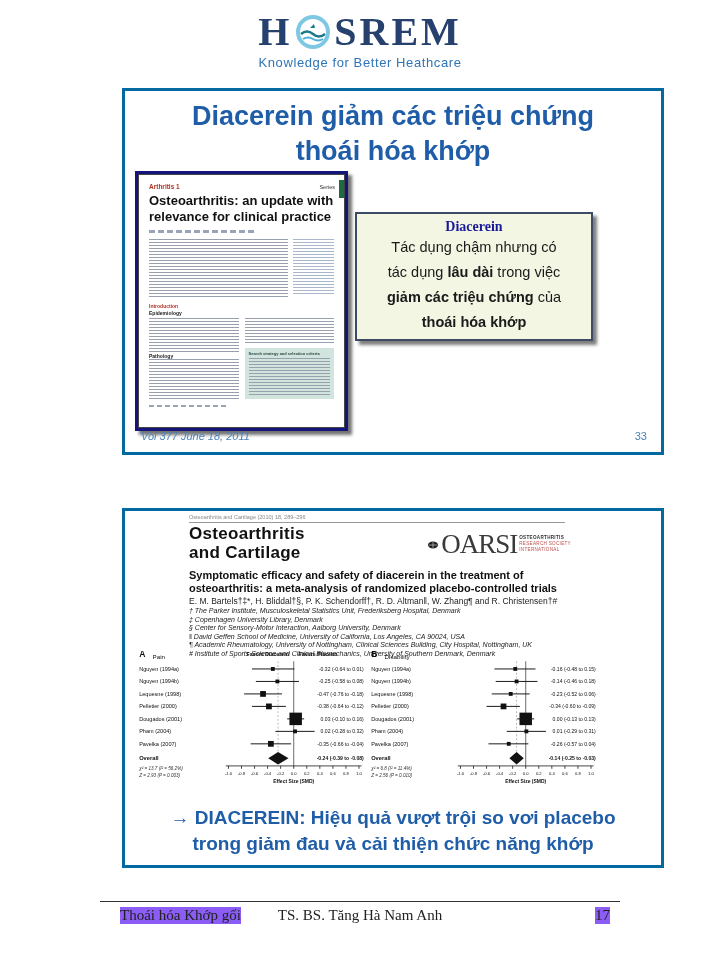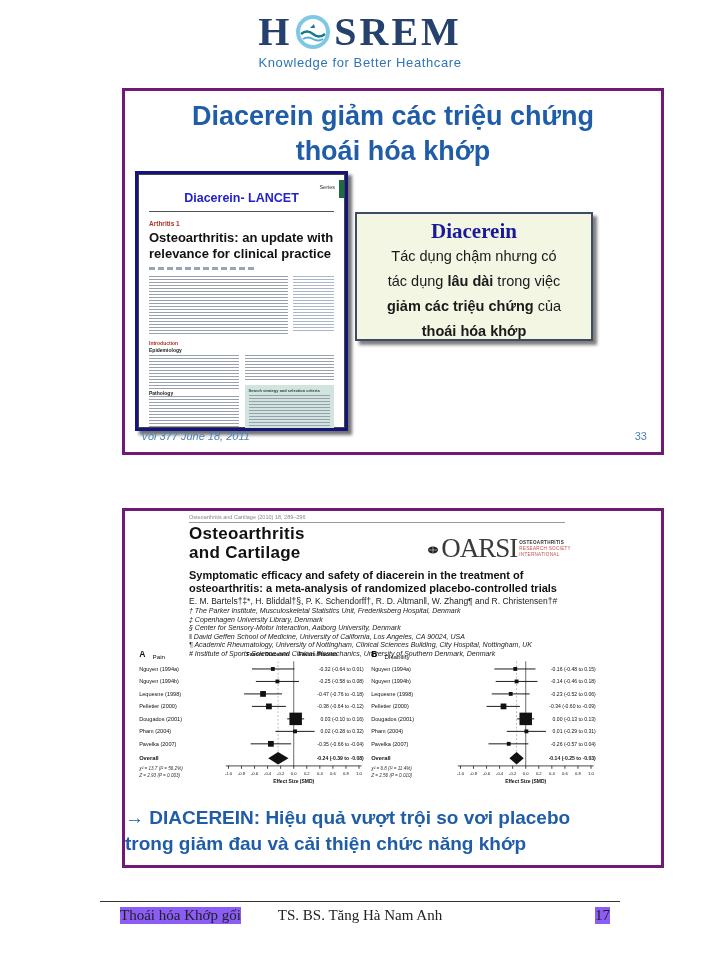--- a/index.html
+++ b/index.html
@@ -9,21 +9,21 @@
     overflow:hidden;
   }
   
   .logo{position:absolute;top:12px;left:0;right:0;text-align:center;}
   .logo-row{display:flex;justify-content:center;align-items:center;gap:2px;}
   .logo-word{font-family:"Liberation Serif","DejaVu Serif",serif;font-weight:bold;
     font-size:40px;color:#27416e;letter-spacing:3px;line-height:1;}
   .logo-globe{width:36px;height:36px;margin:0 1px;}
   .logo-tagline{margin-top:3px;font-size:13px;color:#2f74b5;letter-spacing:0.6px;}
   
-  .slide{position:absolute;left:122px;width:542px;background:#fff;border:3px solid #701a75;box-sizing:border-box;}
+  .slide{position:absolute;left:122px;width:542px;background:#fff;border:3px solid #0369a1;box-sizing:border-box;}
   #slide1{top:88px;height:367px;}
   #slide2{top:508px;height:360px;}
   
   .s1-title{margin-top:8px;text-align:center;color:#1f5da8;font-weight:bold;font-size:27px;line-height:1.3;}
   .thumb{position:absolute;left:10px;top:80px;width:213px;height:260px;background:#fffefa;
     border:3px solid #14147a;box-shadow:4px 4px 3px rgba(0,0,0,0.55);box-sizing:border-box;overflow:hidden;}
   .thumb-page{position:relative;width:100%;height:100%;background:#fff;border:1px solid #444;box-sizing:border-box;padding:0 10px;}
   .series-bar{position:absolute;top:5px;right:0;width:5px;height:18px;background:#1d6b40;}
   .series-label{position:absolute;top:9px;right:9px;font-size:5.5px;color:#333;}
   .lancet-header{margin-top:16px;text-align:center;color:#2323c8;font-weight:bold;font-size:12.5px;
@@ -38,42 +38,42 @@
   .body1 .col-side{flex:1;height:56px;}
   .mini-heading-red{margin-top:4px;color:#b03325;font-size:5px;font-weight:bold;}
   .mini-heading{color:#222;font-size:5px;font-weight:bold;margin-top:1px;}
   .body2{display:flex;gap:6px;margin-top:2px;}
   .body2 .col{flex:1;}
   .teal-panel{margin-top:4px;background:#d2e4de;padding:3px 4px;}
   .teal-panel .panel-title{font-size:4px;font-weight:bold;color:#2a4a42;margin-bottom:2px;}
   .foot-sim{margin-top:6px;height:2px;width:42%;background:repeating-linear-gradient(90deg,#9aa4b8 0 5px,transparent 5px 8px);}
   .callout{position:absolute;left:230px;top:121px;width:238px;height:129px;background:#f3f6e3;
     border:2px solid #3d4a63;box-shadow:4px 4px 3px rgba(0,0,0,0.5);box-sizing:border-box;text-align:center;}
-  .callout-title{margin-top:5px;font-family:"Liberation Serif","DejaVu Serif",serif;font-weight:bold;font-size:21px;color:#19199b;}
+  .callout-title{margin-top:5px;font-family:"Liberation Serif","DejaVu Serif",serif;font-weight:bold;font-size:14px;color:#19199b;}
   .callout-line{font-size:14.5px;color:#1a1a1a;line-height:1.72;}
   .s1-caption{position:absolute;left:16px;bottom:10px;color:#4d82b8;font-style:italic;font-size:11px;}
   .s1-pagenum{position:absolute;right:14px;bottom:10px;color:#4d82b8;font-size:11px;}
   
   .citation{position:absolute;left:64px;top:3px;width:376px;font-size:5.5px;color:#888;
     border-bottom:1.5px solid #999;padding-bottom:2px;}
-  .journal-row{position:absolute;left:64px;top:13px;width:382px;display:flex;justify-content:space-between;align-items:flex-end;gap:18px;}
+  .journal-row{position:absolute;left:64px;top:13px;width:382px;display:flex;justify-content:space-between;align-items:center;gap:18px;}
   .journal-name{font-size:17px;font-weight:bold;color:#111;line-height:1.12;letter-spacing:0.3px;}
   .oarsi{display:flex;align-items:center;gap:2px;margin-top:2px;}
   .oarsi-acronym{font-family:"Liberation Serif","DejaVu Serif",serif;font-size:27px;color:#3a3a3a;letter-spacing:-1px;line-height:1;}
   .oarsi-lines{font-size:4.6px;line-height:1.3;letter-spacing:0.3px;}
   .oarsi-lines div:first-child{color:#333;font-weight:bold;}
   .oarsi-lines div{color:#c0504d;}
   .paper-title{position:absolute;left:64px;top:58px;font-size:11px;font-weight:bold;color:#111;line-height:1.2;}
   .authors{position:absolute;left:64px;top:85px;font-size:8.5px;color:#222;}
   .affils{position:absolute;left:64px;top:96px;font-size:7px;font-style:italic;color:#222;line-height:1.22;}
   .chart-box{position:absolute;top:133px;width:228px;height:150px;}
   #chart-a{left:12px;}
   #chart-b{left:244px;}
   svg{font-family:"Liberation Sans","DejaVu Sans",sans-serif;}
-  .conclusion{position:absolute;left:0;right:0;top:294px;color:#1f5da8;font-weight:bold;
+  .conclusion{position:absolute;left:0;right:0;top:294px;text-align:center;color:#1f5da8;font-weight:bold;
     font-size:19px;line-height:1.35;}
   
   .footer-rule{position:absolute;left:100px;right:100px;top:901px;border-top:1.5px solid #333;}
   .footer{position:absolute;left:100px;right:100px;top:907px;display:flex;justify-content:space-between;
     font-family:"Liberation Serif","DejaVu Serif",serif;font-size:15px;color:#222;}
   .footer .fc{position:absolute;left:0;right:0;text-align:center;}
   .footer .fl,.footer .fr{position:relative;z-index:1;background:#8b5cf6;}
   .footer .fl{margin-left:20px;}
   .footer .fr{margin-right:10px;}
 </style>
@@ -99,21 +99,20 @@
 <div class="slide" id="slide1">
   <div class="s1-title">
     <div>Diacerein giảm các triệu chứng</div>
     <div>thoái hóa khớp</div>
   </div>
 
   <div class="thumb">
     <div class="thumb-page">
       <div class="series-bar"></div>
       <div class="series-label">Series</div>
-      <div class="lancet-header">Diacerein- LANCET</div>
       <div class="arthritis-tag">Arthritis 1</div>
       <div class="article-title">Osteoarthritis: an update with relevance for clinical practice</div>
       <div class="author-sim"></div>
       <div class="body1">
         <div class="col-main sim"></div>
         <div class="col-side sim-light"></div>
       </div>
       <div class="mini-heading-red">Introduction</div>
       <div class="mini-heading">Epidemiology</div>
       <div class="body2">

